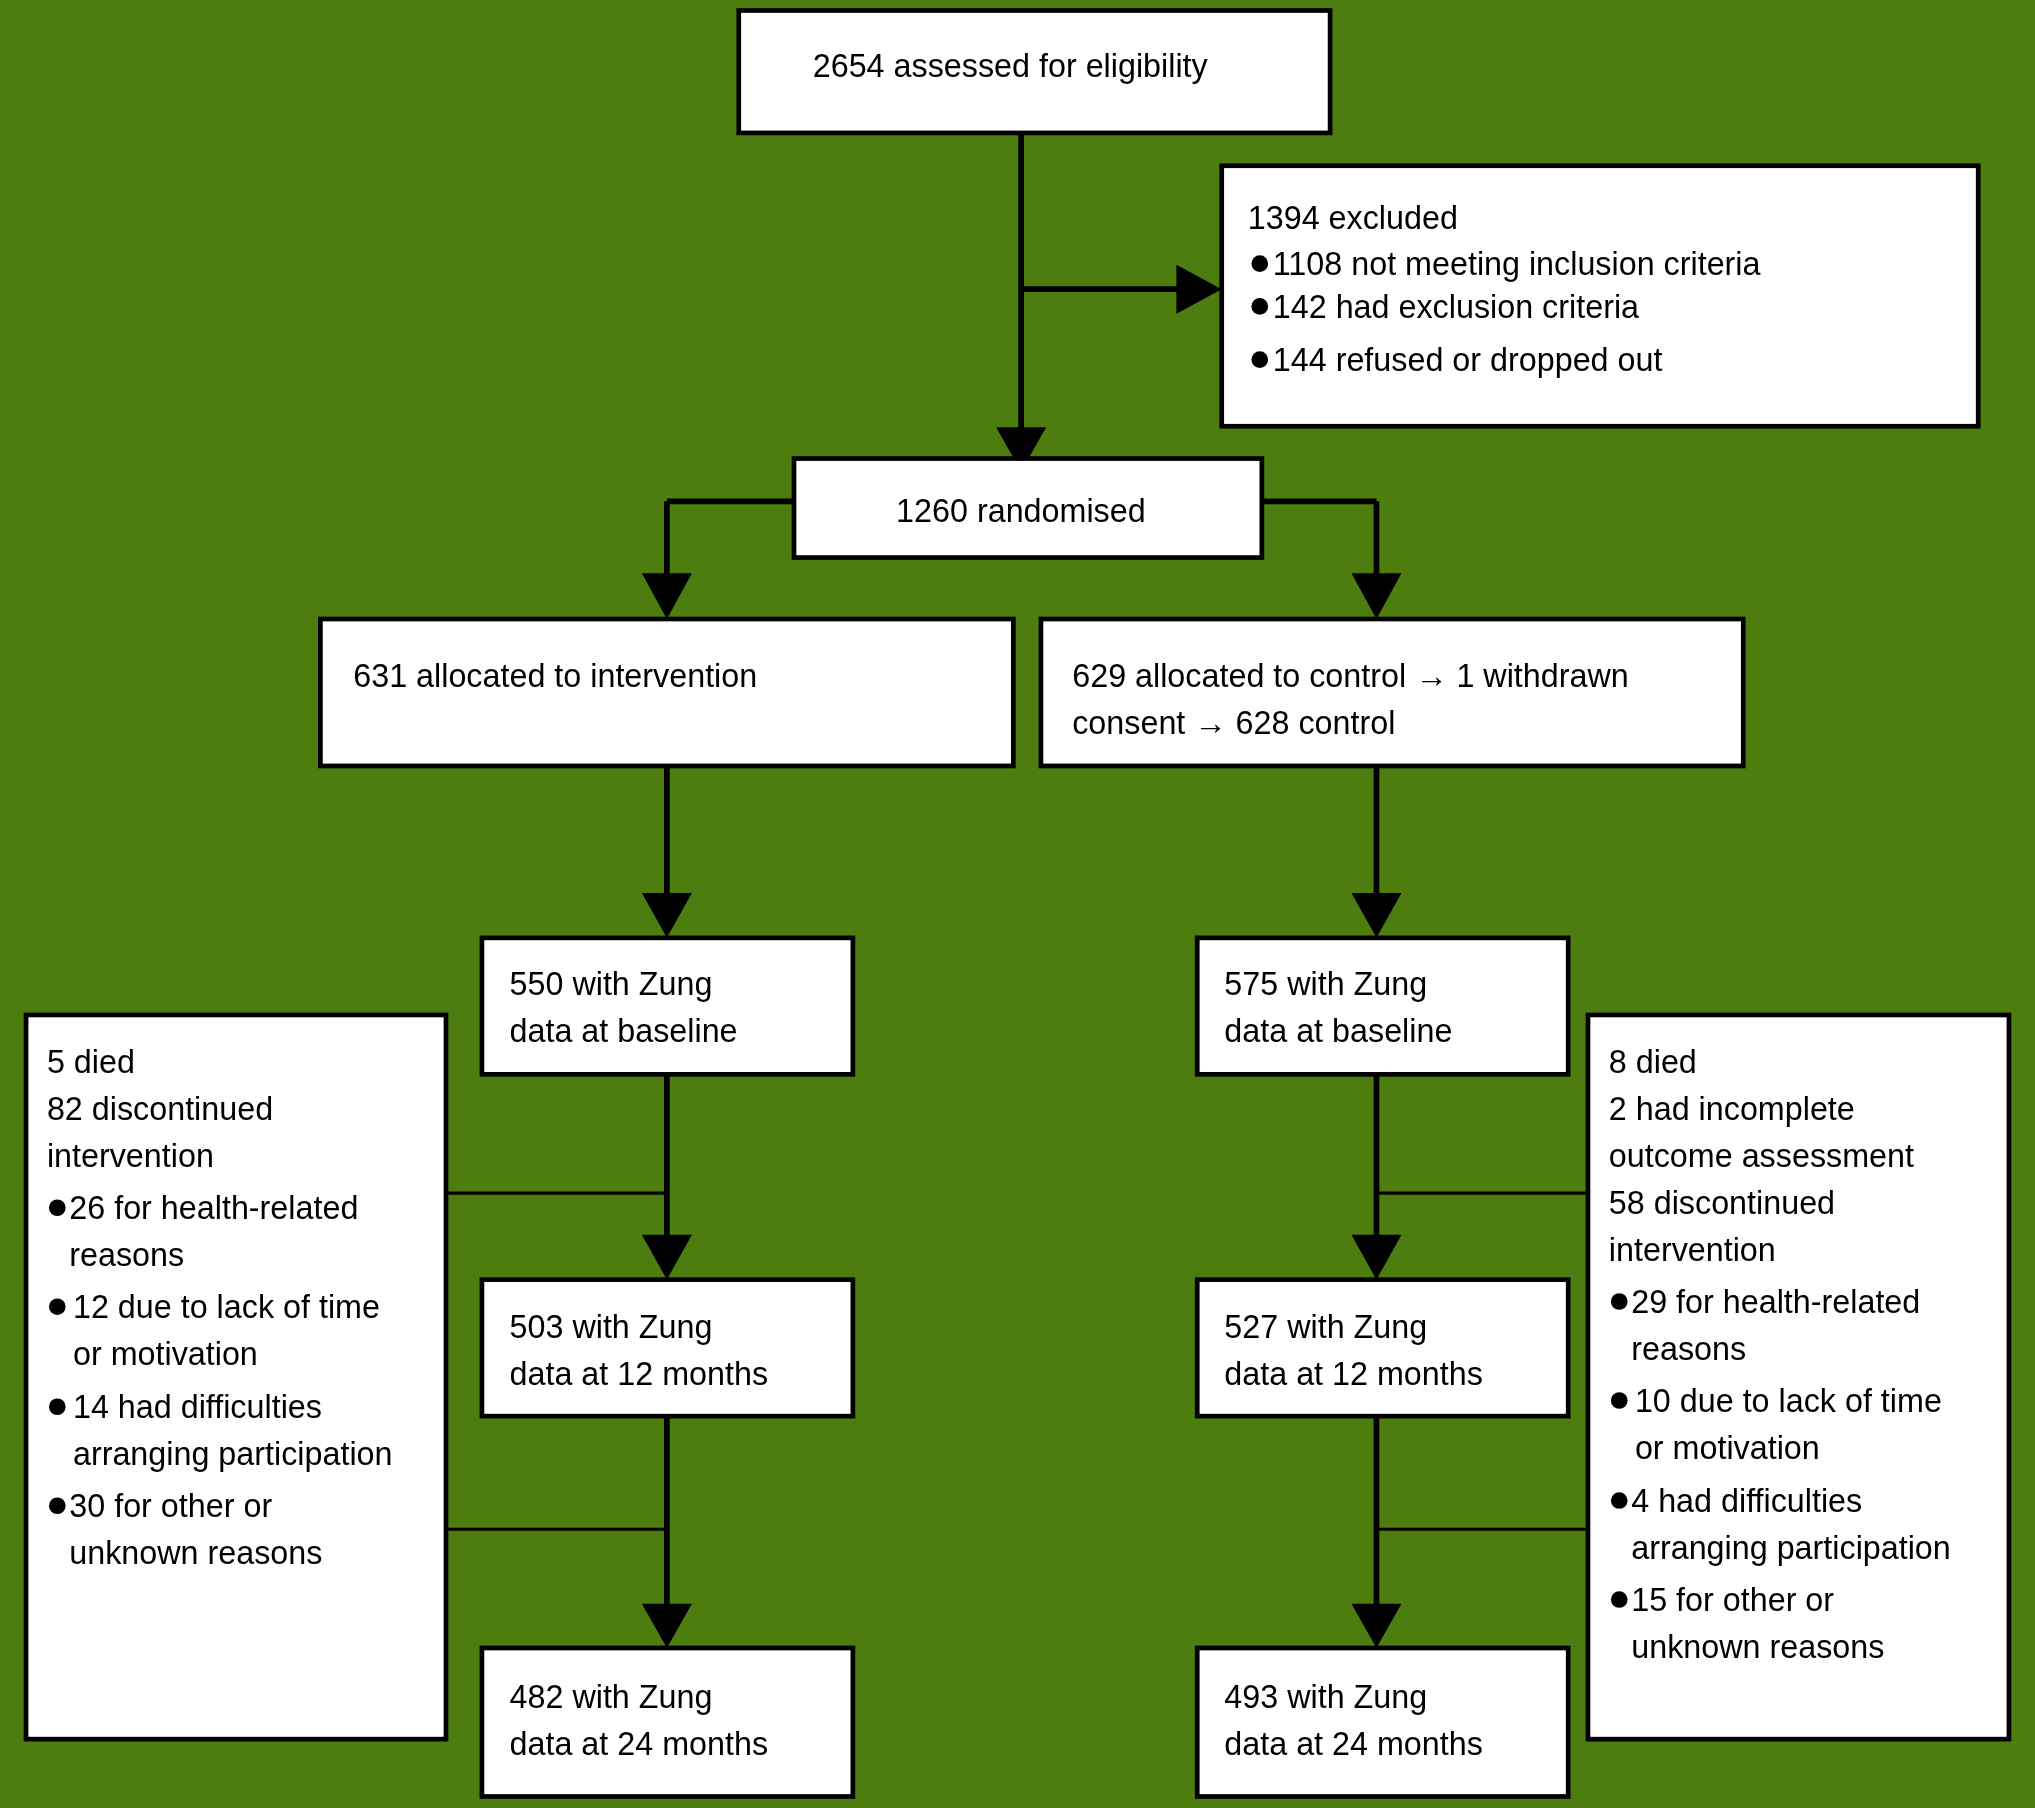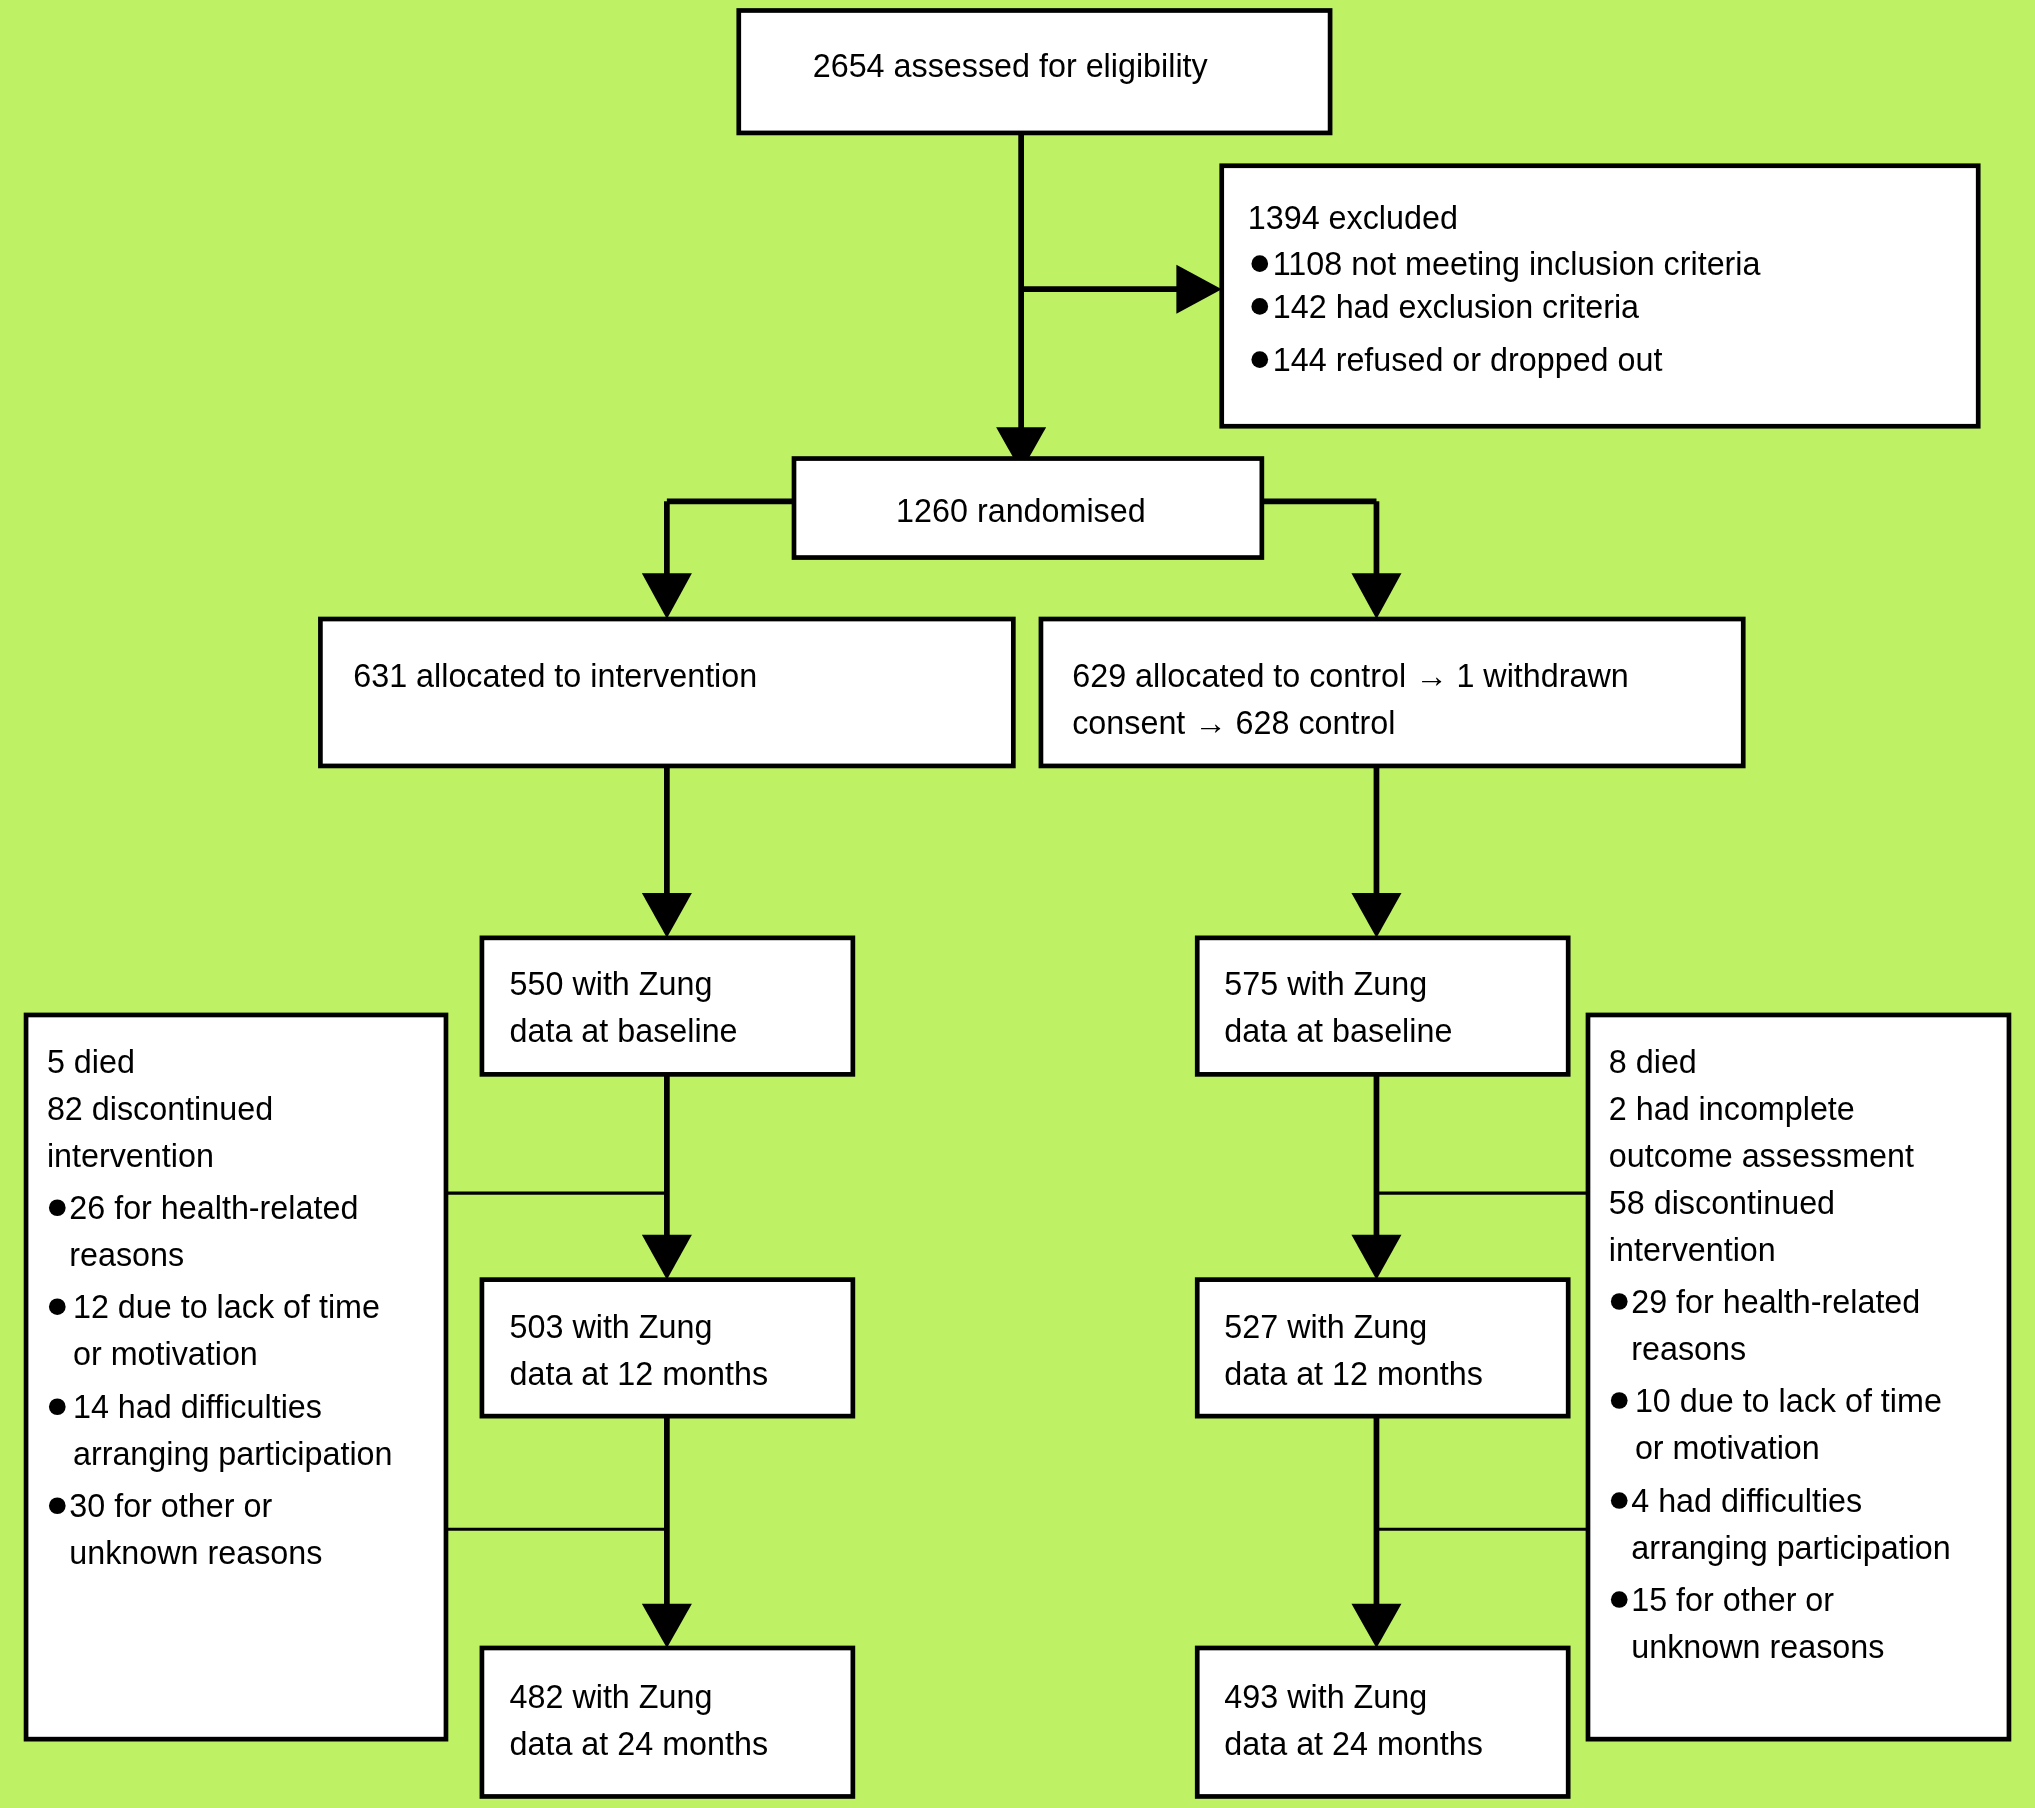--- a/index.html
+++ b/index.html
@@ -7,21 +7,21 @@
     padding: 0;
     background: #ffffff;
   }
   body {
     font-family: "Liberation Sans", sans-serif;
   }
   #diagram-root {
     position: relative;
     width: 2035px;
     height: 1808px;
-    background: #bef264;
+    background: #4d7c0f;
   }
   svg.flow-svg {
     position: absolute;
     top: 0;
     left: 0;
     width: 2035px;
     height: 1808px;
     display: block;
   }
   .box-rect {

